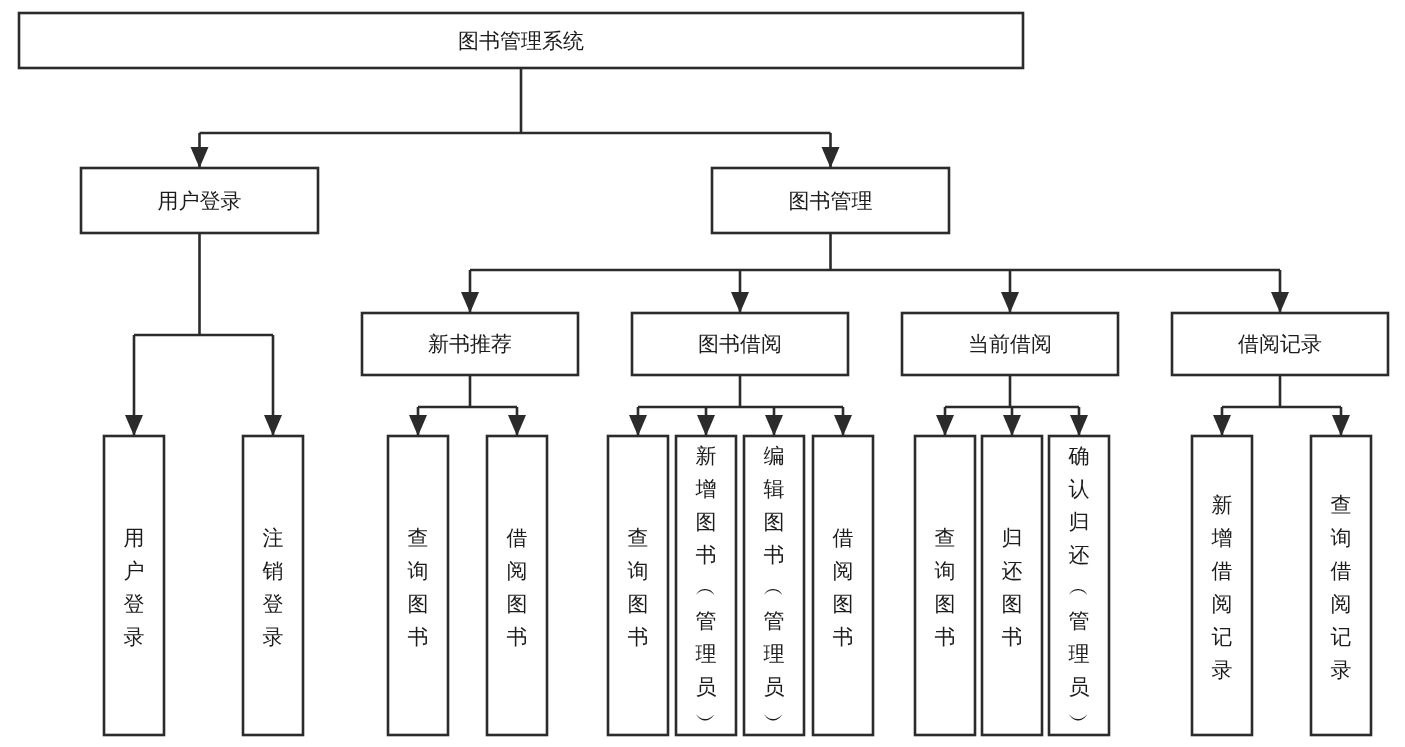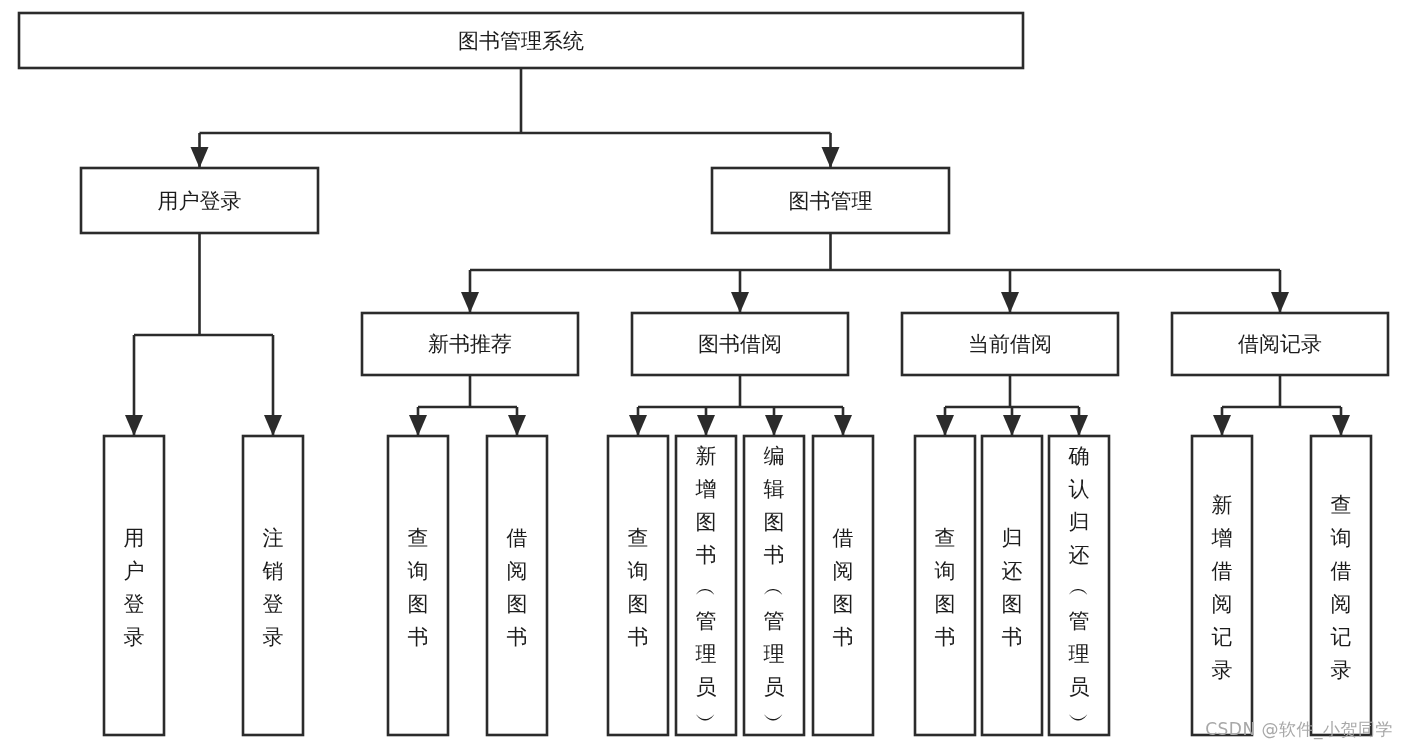--- a/index.html
+++ b/index.html
@@ -216,15 +216,14 @@
           <rect x="1192" y="436" width="60" height="299" class="node-box"></rect>
           <text x="1222" y="512.24" class="node-label-vertical"><tspan x="1222" dy="0">新</tspan><tspan x="1222" dy="33">增</tspan><tspan x="1222" dy="33">借</tspan><tspan x="1222" dy="33">阅</tspan><tspan x="1222" dy="33">记</tspan><tspan x="1222" dy="33">录</tspan></text>
         </g>
         <g>
           <rect x="1311" y="436" width="60" height="299" class="node-box"></rect>
           <text x="1341" y="512.24" class="node-label-vertical"><tspan x="1341" dy="0">查</tspan><tspan x="1341" dy="33">询</tspan><tspan x="1341" dy="33">借</tspan><tspan x="1341" dy="33">阅</tspan><tspan x="1341" dy="33">记</tspan><tspan x="1341" dy="33">录</tspan></text>
         </g>
       </g>
   </svg>
 
-  <div class="watermark-text">CSDN @软件_小贺同学</div>
 
 </div>
 
 </body></html>

